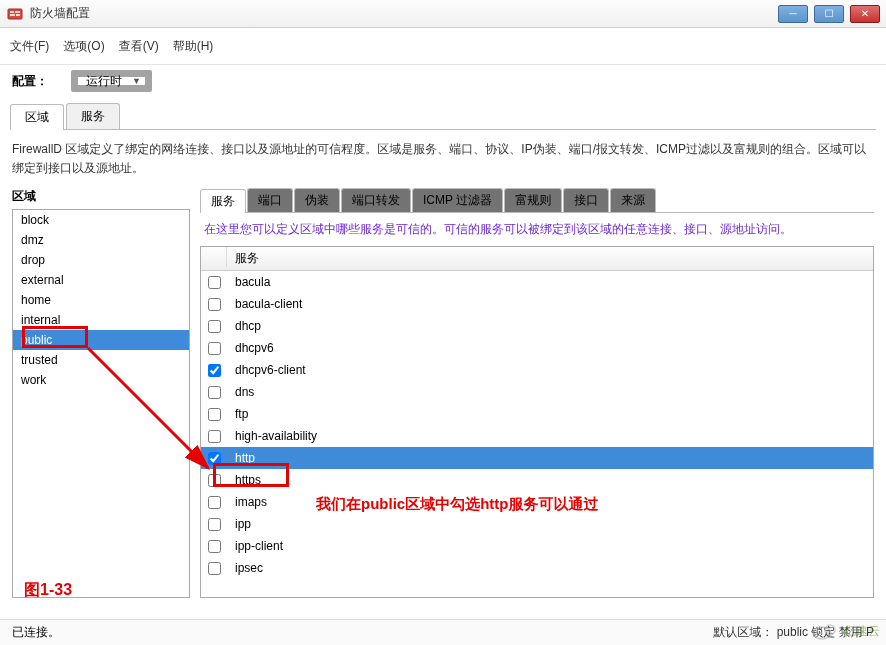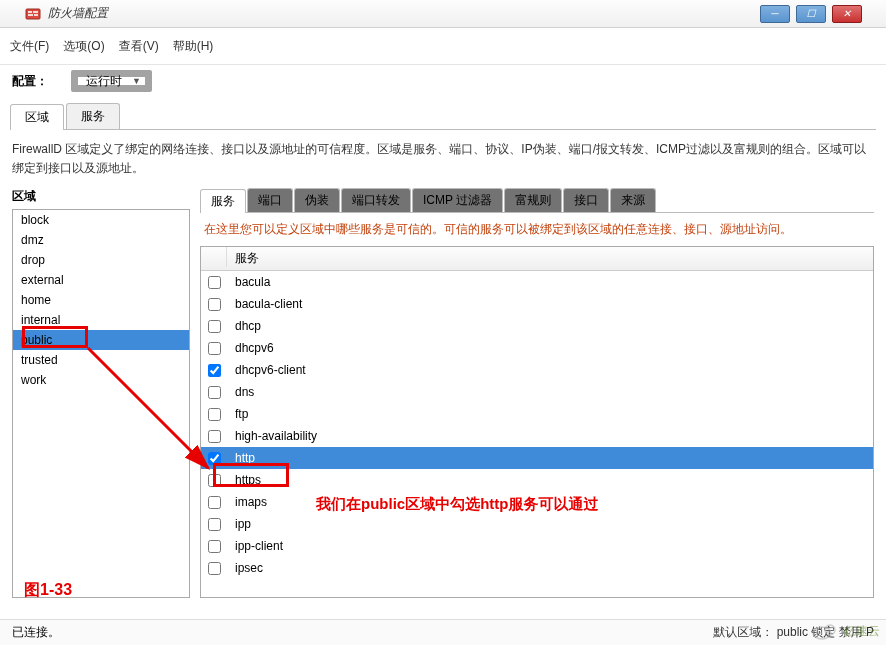--- a/index.html
+++ b/index.html
@@ -1,19 +1,19 @@
 <!DOCTYPE html>
 <html><head>
   <meta charset="utf-8">
   <style>
     * { box-sizing: border-box; margin: 0; padding: 0; font-family: "Microsoft YaHei", Arial, sans-serif; font-size: 12px; }
     body { background: #fff; width: 886px; height: 645px; position: relative; overflow: hidden; }
     
     
-    .titlebar { height: 28px; background: linear-gradient(#fdfdfd, #f0f0f0); border-bottom: 1px solid #d0d0d0; display: flex; align-items: center; padding: 0 20px; font-style: italic; }
+    .titlebar { height: 28px; background: linear-gradient(#fdfdfd, #f0f0f0); border-bottom: 1px solid #d0d0d0; display: flex; align-items: center; padding: 0 2px; }
     .app-icon { width: 18px; height: 18px; margin: 0 6px 0 4px; display: flex; align-items: center; justify-content: center; }
     .app-icon svg { width: 16px; height: 16px; }
     .title-text { flex: 1; color: #333; }
     .win-buttons { display: flex; gap: 6px; padding-right: 4px; }
     .win-btn { width: 30px; height: 18px; border: 1px solid #888; border-radius: 2px; display: flex; align-items: center; justify-content: center; cursor: pointer; }
     .win-min { background: linear-gradient(#7fb0df,#5a94cf); border-color:#3f6a98; }
     .win-max { background: linear-gradient(#7fb0df,#5a94cf); border-color:#3f6a98; }
     .win-close { background: linear-gradient(#e07070,#c83030); border-color:#8b1a1a; }
     .win-btn span { color:#fff; font-size:10px; line-height:1; }
 
@@ -34,28 +34,28 @@
     .tab.active { background:#fff; top:1px; }
     
     .desc { margin: 10px 12px; color:#333; line-height:1.6; }
     
     
     .main-split { display:flex; margin:0 12px 8px 12px; gap:10px; height: 410px; }
     .left-pane { width: 178px; display:flex; flex-direction:column; position:relative; }
     .pane-title { font-weight:bold; margin-bottom:4px; }
     .zone-list { border:1px solid #aaa; flex:1; overflow:auto; background:#fff; position:relative; }
     .zone-item { padding:3px 8px; cursor:pointer; }
-    .zone-item.selected { background:#3f8bd9; color:#000000; }
+    .zone-item.selected { background:#3f8bd9; color:#ffffff; }
     
     .right-pane { flex:1; display:flex; flex-direction:column; }
     .inner-tabrow { display:flex; border-bottom:1px solid #bbb; }
     .inner-tab { padding:3px 10px; border:1px solid #bbb; border-bottom:none; background:#737373; margin-right:1px; cursor:pointer; border-top-left-radius:3px; border-top-right-radius:3px; position:relative; font-size:12px; }
     .inner-tab.active { background:#fff; top:1px; }
     
-    .inner-desc { margin:8px 4px; color:#c2410c; }
+    .inner-desc { margin:8px 4px; color:#6d28d9; }
     
     .svc-table { border:1px solid #aaa; flex:1; background:#fff; display:flex; flex-direction:column; overflow:hidden; }
     .svc-header { display:flex; border-bottom:1px solid #ccc; background:linear-gradient(#fdfdfd,#efefef); }
     .svc-header .chkcol { width:26px; border-right:1px solid #ddd; height:20px; }
     .svc-header .namecol { flex:1; padding:3px 8px; font-weight:normal; }
     .svc-body { flex:1; overflow:auto; }
     .svc-row { display:flex; align-items:center; height:22px; cursor:pointer; }
     .svc-row.selected { background:#3f8bd9; color:#fff; }
     .svc-row .chkcol { width:26px; display:flex; align-items:center; justify-content:center; }
     .svc-row .namecol { flex:1; padding:0 8px; }

